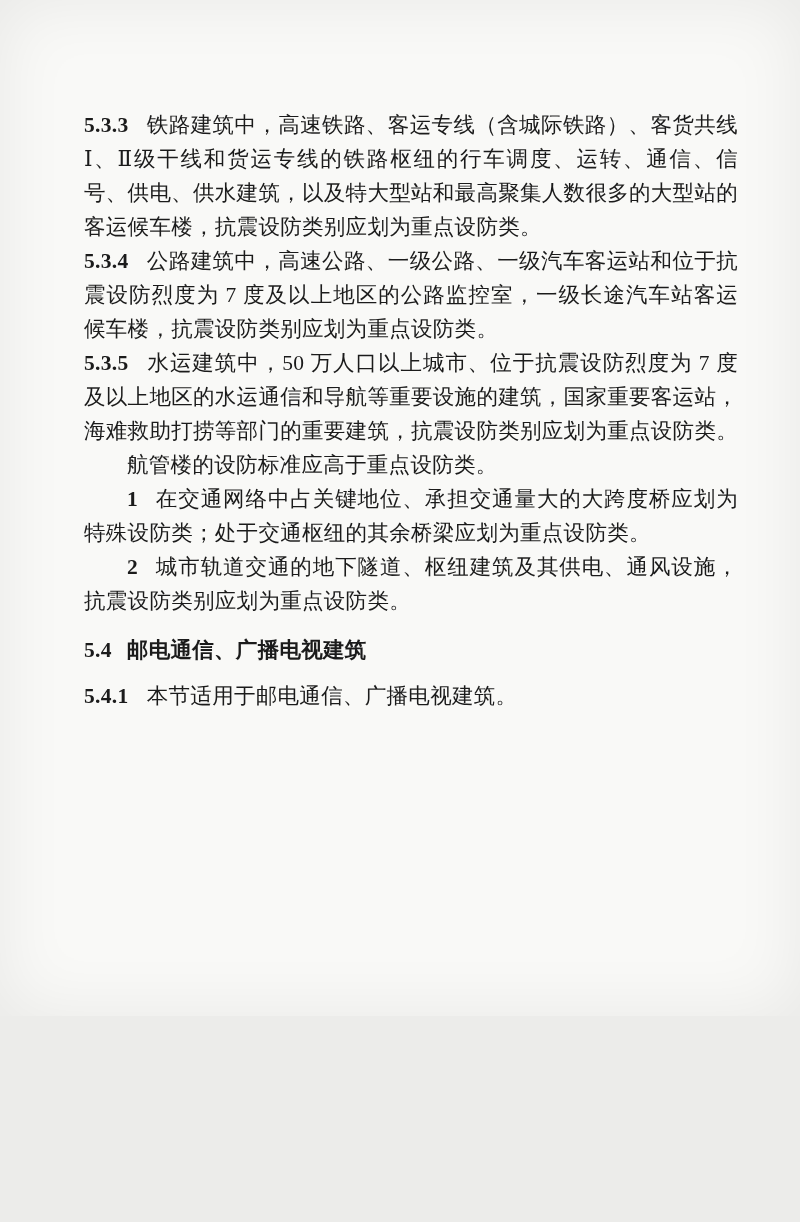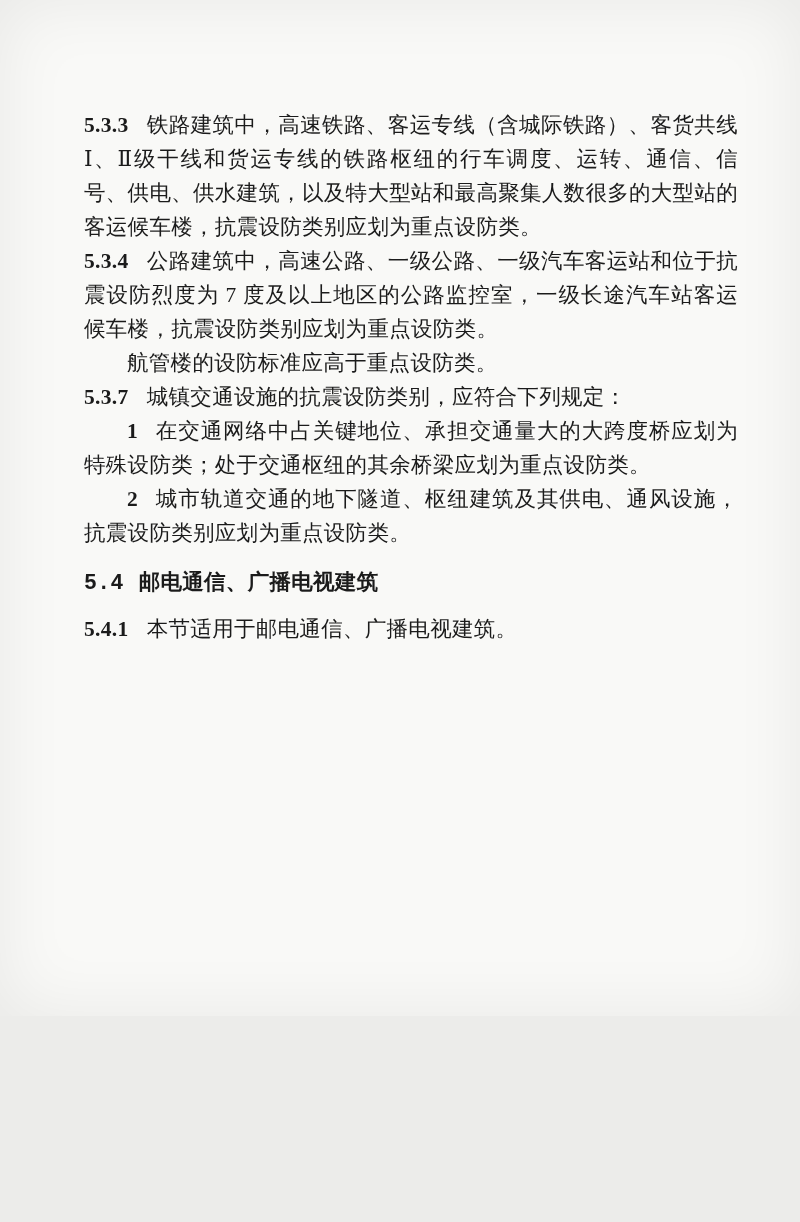--- a/index.html
+++ b/index.html
@@ -36,21 +36,21 @@
     white-space: nowrap;
   }
   .plain { text-indent: 2em; }
   .item  { text-indent: 2em; }
   .item .num { margin-right: 0.8em; }
   .heading {
     text-align: center;
     font-weight: bold;
     margin: 15px 0 12px 0 !important;
   }
-  .heading .num { margin-right: 0.7em; font-family: Liberation Mono, monospace; }
+  .heading .num { margin-right: 0.7em; }
   .pagenum {
     position: absolute;
     left: 102px;
     top: 1134px;
     font-size: 25px;
     font-style: italic;
     color: #222;
   }
   .scan-mark {
     position: absolute;
@@ -64,25 +64,25 @@
 </head>
 <body>
 
 <div class="page">
   <div class="content">
 
     <p class="clause"><span class="num">5.3.3</span><span>铁路建筑中，高速铁路、客运专线（含城际铁路）、客货共线Ⅰ、Ⅱ级干线和货运专线的铁路枢纽的行车调度、运转、通信、信号、供电、供水建筑，以及特大型站和最高聚集人数很多的大型站的客运候车楼，抗震设防类别应划为重点设防类。</span></p>
 
     <p class="clause"><span class="num">5.3.4</span><span>公路建筑中，高速公路、一级公路、一级汽车客运站和位于抗震设防烈度为 7 度及以上地区的公路监控室，一级长途汽车站客运候车楼，抗震设防类别应划为重点设防类。</span></p>
 
+    <p class="clause"><span class="num">5.3.5</span><span>水运建筑中，50 万人口以上城市、位于抗震设防烈度为 7 度及以上地区的水运通信和导航等重要设施的建筑，国家重要客运站，海难救助打捞等部门的重要建筑，抗震设防类别应划为重点设防类。</span></p>
 
 
     <p class="plain"><span>航管楼的设防标准应高于重点设防类。</span></p>
 
-    <p class="clause"><span class="num">5.3.7</span><span>城镇交通设施的抗震设防类别，应符合下列规定：</span></p>
 
     <p class="item"><span class="num">1</span><span>在交通网络中占关键地位、承担交通量大的大跨度桥应划为特殊设防类；处于交通枢纽的其余桥梁应划为重点设防类。</span></p>
 
     <p class="item"><span class="num">2</span><span>城市轨道交通的地下隧道、枢纽建筑及其供电、通风设施，抗震设防类别应划为重点设防类。</span></p>
 
     <p class="heading"><span class="num">5.4</span><span>邮电通信、广播电视建筑</span></p>
 
     <p class="clause"><span class="num">5.4.1</span><span>本节适用于邮电通信、广播电视建筑。</span></p>
 
 

